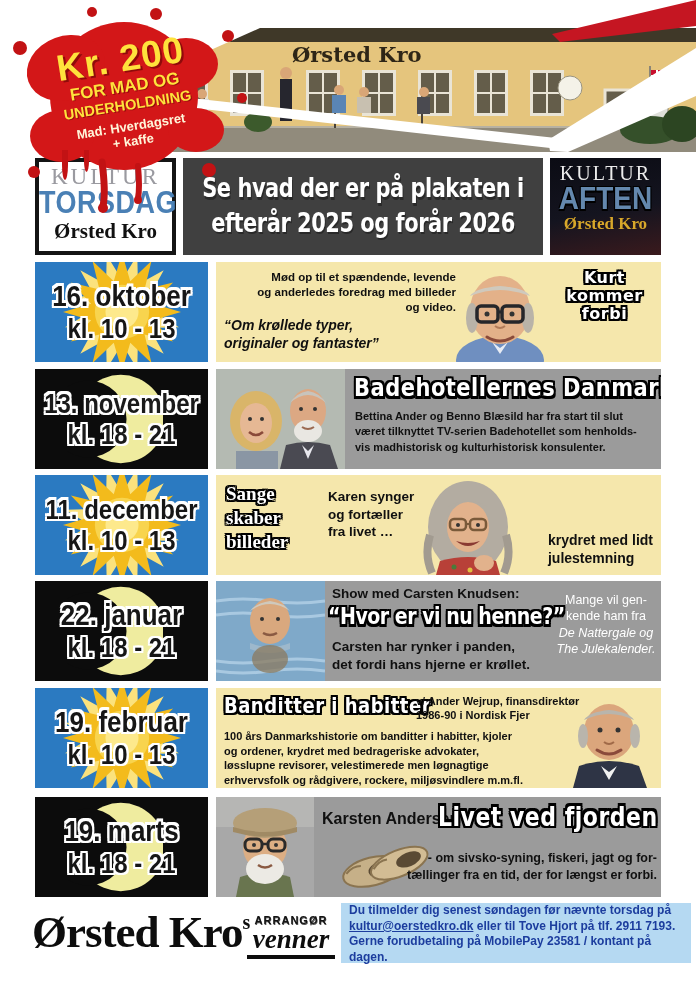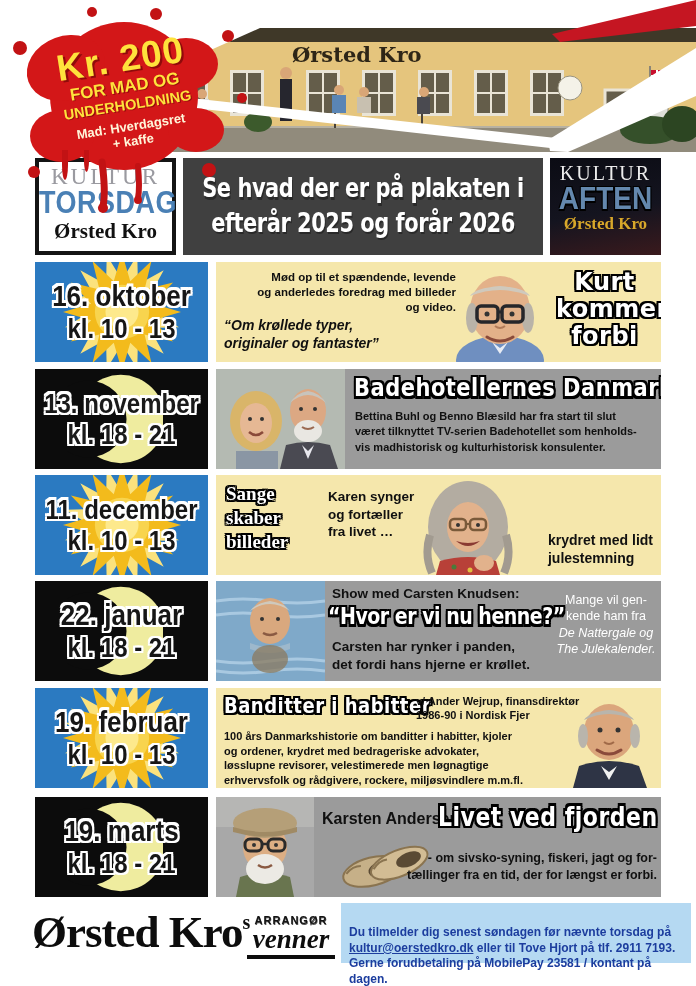--- a/index.html
+++ b/index.html
@@ -67,21 +67,21 @@
   .content { position:absolute; left:181px; top:0; width:445px; height:100px; overflow:hidden; }
   .bg-yellow { background:#f5e7ac; }
   .bg-gray { background:#9b9b9b; }
   .comic { font-family:"DejaVu Sans", sans-serif; font-weight:bold; }
   .tall { transform:scaleY(1.18); transform-origin:0 0; }
   .bold-txt { font-weight:bold; color:#101010; }
 
   .r1-intro { left:18px; top:8px; width:222px; text-align:right; font-size:11.5px; line-height:1.3; }
   .r1-quote { left:8px; top:55px; font-style:italic; font-size:14px; line-height:1.25; }
   .r1-photo { left:229px; top:0; width:110px; height:100px; }
-  .r1-title { right:8px; top:7px; width:97px; text-align:center; font-size:24px; line-height:1.12; letter-spacing:0.5px;}
+  .r1-title { right:8px; top:7px; width:97px; text-align:center; font-size:16px; line-height:1.12; letter-spacing:0.5px;}
 
   .r2-photo { left:0; top:0; width:129px; height:100px; }
   .r2-title { left:138px; top:5px; font-size:21px; letter-spacing:0.5px; white-space:nowrap;}
   .r2-body { left:139px; top:40px; font-size:11px; line-height:1.4; }
 
   .r3-title { left:10px; top:7px; font-size:19px; line-height:1.25;font-family:Liberation Serif, serif; }
   .r3-text { left:112px; top:13px; font-size:13.5px; line-height:1.3; }
   .r3-photo { left:194px; top:0; width:116px; height:100px; }
   .r3-side { right:8px; top:56px; font-size:14px; line-height:1.3; }
 
@@ -106,21 +106,21 @@
   
   .brand { position:absolute; left:32px; top:906px; font-family:"Liberation Serif", serif;
     font-weight:bold; font-size:45px; color:#0d0d0d; letter-spacing:-1px; }
   .brand .sup { font-size:20px; vertical-align:18px; letter-spacing:0;}
   .friends { position:absolute; left:247px; top:914px; width:88px; text-align:center; }
   .fr-top { font-size:11px; font-weight:bold; color:#141414; letter-spacing:1px;
     text-shadow:0.5px 0.5px 0 #555; }
   .fr-bot { font-family:"Liberation Serif", serif; font-style:italic; font-weight:bold;
     font-size:27px; color:#0d0d0d; line-height:1; border-bottom:4px solid #0d0d0d; padding-bottom:2px;}
   .infobox { position:absolute; left:341px; top:903px; width:350px; height:60px;
-    background:#b5d9f2; padding:22px 8px; color:#1c3d9e; font-weight:bold; font-size:12px; line-height:1.3; }
+    background:#b5d9f2; padding:0 8px; color:#1c3d9e; font-weight:bold; font-size:12px; line-height:1.3; }
   .infobox .em { text-decoration:underline; }
 </style>
 </head>
 <body>
 
 <div id="poster">
 
   <svg class="kro-photo" viewBox="0 0 586 124">
     <rect x="0" y="8" width="586" height="92" fill="#e5c57d"></rect>
     <rect x="0" y="0" width="586" height="14" fill="#3f3828"></rect>
@@ -307,21 +307,21 @@
         <path d="M74,34 Q92,18 110,34 Q104,24 92,22 Q80,24 74,34" fill="#c8c4bc"></path>
         <ellipse cx="92" cy="62" rx="14" ry="11" fill="#e9e7e2"></ellipse>
         <circle cx="85" cy="40" r="2" fill="#333"></circle>
           <circle cx="99" cy="40" r="2" fill="#333"></circle>
         <path d="M86,58 Q92,62 98,58" stroke="#9a6a52" stroke-width="2" fill="none"></path>
         <path d="M64,100 L70,76 Q92,70 114,76 L122,100 Z" fill="#4a4a52"></path>
         <polygon points="86,76 92,90 98,76 92,82" fill="#e8e8ee"></polygon>
       </svg>
       <div class="abs r2-title comic outl-b tall">Badehotellernes Danmark</div>
       <div class="abs r2-body bold-txt">
-        <div>Bettina Buhl og Benno Blæsild har fra start til slut</div>
+        <div>Bettina Ander og Benno Blæsild har fra start til slut</div>
         <div>været tilknyttet TV-serien Badehotellet som henholds-</div>
         <div>vis madhistorisk og kulturhistorisk konsulenter.</div>
       </div>
     </div>
   </div>
 
   <div class="row" style="top:475px">
     <div class="date-panel day sm">
       <svg class="sun" viewBox="0 0 100 100">
           <use href="#sunburst"></use>

